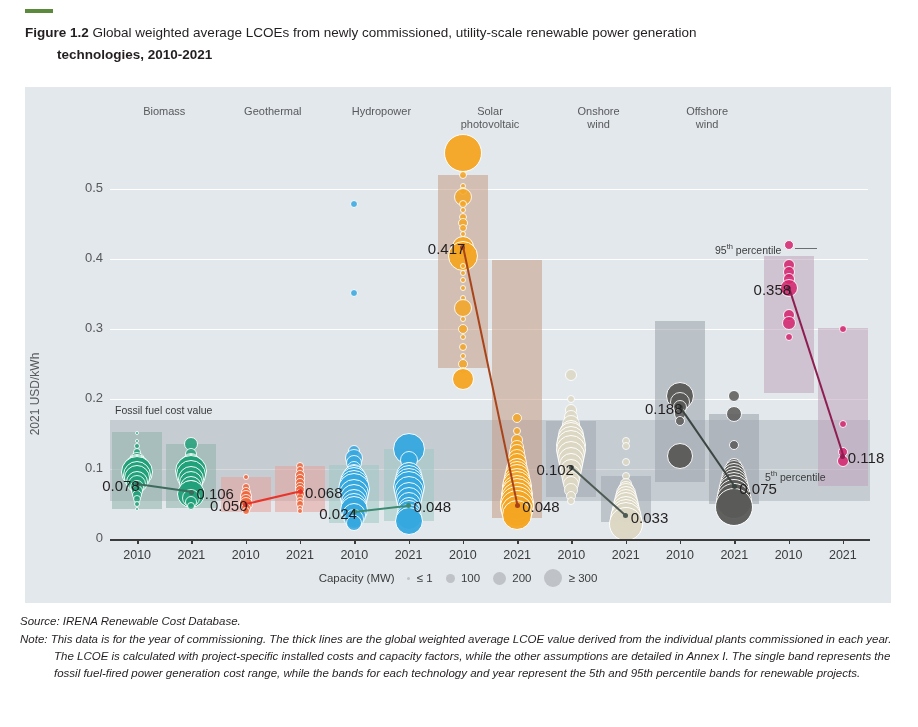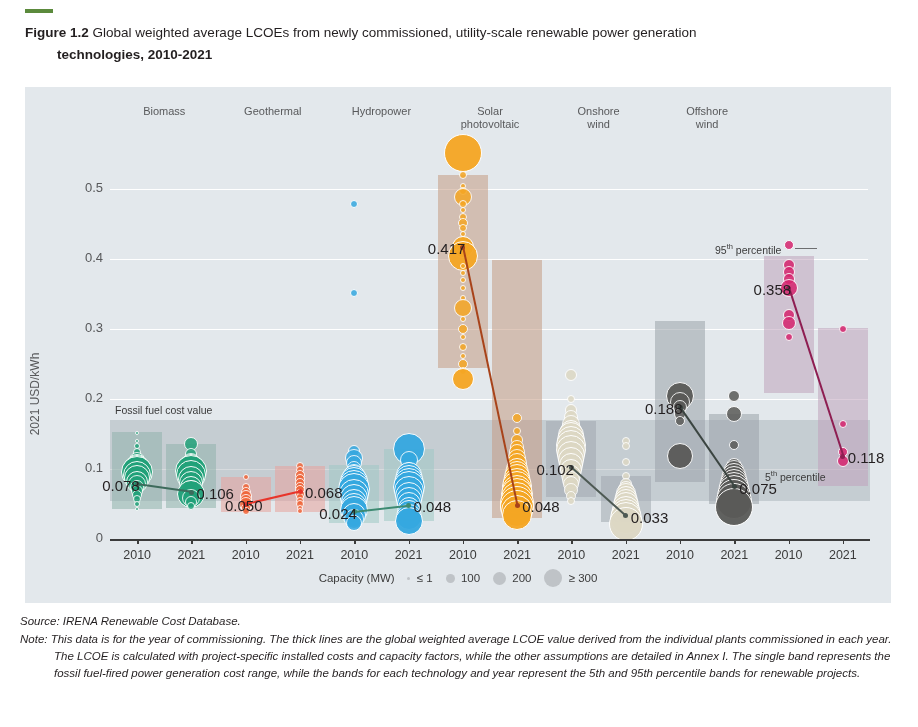--- a/index.html
+++ b/index.html
@@ -346,21 +346,21 @@
       <div class="dot" style="width: 8px; height: 8px; left: 813.857px; top: 332.5px; background: rgb(214, 36, 110); border: 1.6px solid rgb(255, 255, 255); opacity: 0.85;"></div>
       <div class="dot" style="width: 10px; height: 10px; left: 812.857px; top: 360.2px; background: rgb(214, 36, 110); border: 1.6px solid rgb(255, 255, 255); opacity: 0.85;"></div>
       <div class="dot" style="width: 12px; height: 12px; left: 811.857px; top: 367.6px; background: rgb(214, 36, 110); border: 1.6px solid rgb(255, 255, 255); opacity: 0.85;"></div>
       <div class="avgline" style="left: 112.143px; top: 396.2px; width: 54.8291px; background: rgb(61, 107, 92); transform: rotate(8.0731deg);"></div>
       <div class="avgdot" style="left: 109.643px; top: 394.9px; background: rgb(61, 107, 92);"></div>
       <div class="vlabel" style="top: 390.4px; left: 77.1429px;">0.078</div>
       <div class="avgdot" style="left: 163.929px; top: 402.6px; background: rgb(61, 107, 92);"></div>
       <div class="vlabel" style="top: 398.1px; left: 171.429px;">0.106</div>
       <div class="avgline" style="left: 220.714px; top: 415.8px; width: 55.7288px; background: rgb(232, 52, 42); transform: rotate(-13.0673deg);"></div>
       <div class="avgdot" style="left: 218.214px; top: 414.5px; background: rgb(232, 52, 42);"></div>
-      <div class="vlabel" style="top: 410px; left: 200px;">0.050</div>
+      <div class="vlabel" style="top: 410px; left: 185px;">0.050</div>
       <div class="avgdot" style="left: 272.5px; top: 401.9px; background: rgb(232, 52, 42);"></div>
       <div class="vlabel" style="top: 397.4px; left: 280px;">0.068</div>
       <div class="avgline" style="left: 329.286px; top: 423.5px; width: 54.6501px; background: rgb(61, 138, 114); transform: rotate(-6.61971deg);"></div>
       <div class="avgdot" style="left: 326.786px; top: 422.2px; background: rgb(61, 138, 114);"></div>
       <div class="vlabel" style="top: 417.7px; left: 294.286px;">0.024</div>
       <div class="avgdot" style="left: 381.071px; top: 415.9px; background: rgb(61, 138, 114);"></div>
       <div class="vlabel" style="top: 411.4px; left: 388.571px;">0.048</div>
       <div class="avgline" style="left: 437.857px; top: 158.9px; width: 263.943px; background: rgb(168, 67, 26); transform: rotate(78.1311deg);"></div>
       <div class="avgdot" style="left: 435.357px; top: 157.6px; background: rgb(168, 67, 26);"></div>
       <div class="vlabel" style="top: 153.1px; left: 402.857px;">0.417</div>

